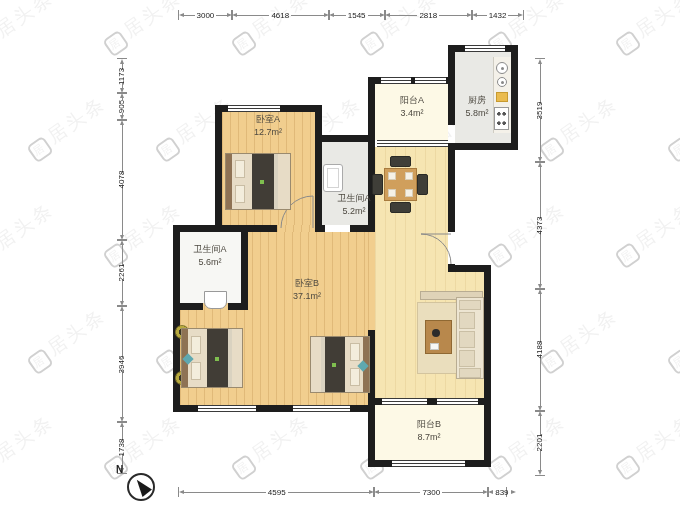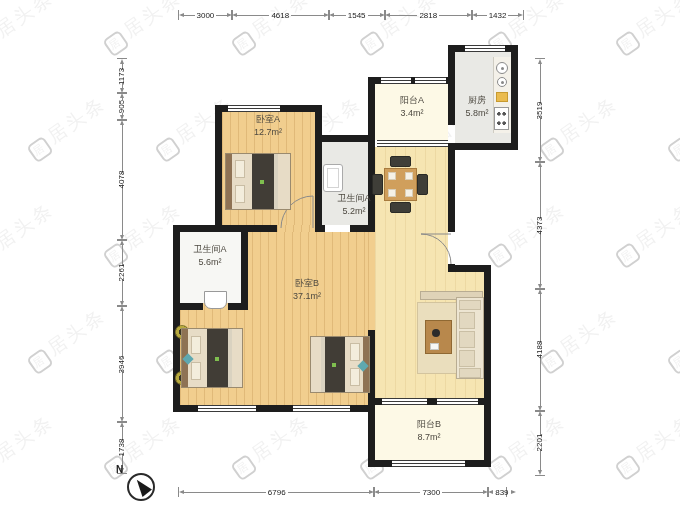--- a/index.html
+++ b/index.html
@@ -152,21 +152,21 @@
         <i class="ln"></i>
         <b>1432</b>
         <i class="ln"></i>
         <i class="ar"></i>
       </div>
     </div>
   <div>
       <div class="dimseg" style="left: 178px; top: 487px; width: 195.384px;">
         <i class="al"></i>
         <i class="ln"></i>
-        <b>6796</b>
+        <b>4595</b>
         <i class="ln"></i>
         <i class="ar"></i>
       </div>
       <div class="dimseg" style="left: 373.384px; top: 487px; width: 113.849px;">
         <i class="al"></i>
         <i class="ln"></i>
         <b>7300</b>
         <i class="ln"></i>
         <i class="ar"></i>
       </div>

